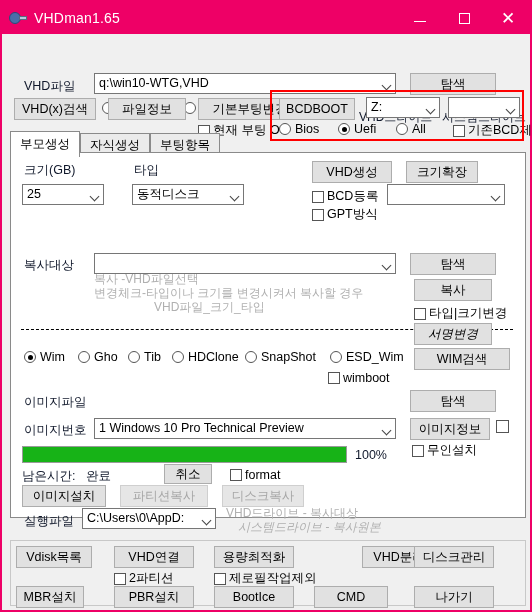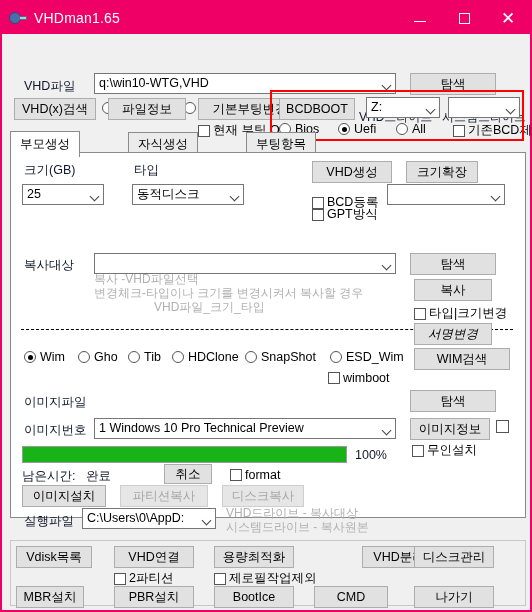--- a/index.html
+++ b/index.html
@@ -87,21 +87,21 @@
   .abs{position:absolute;}
 
   
   .top{position:relative;height:90px;}
   .hl-box{
     position:absolute;left:268px;top:88px;width:254px;height:51px;
     border:2px solid #ff0000;box-sizing:border-box;pointer-events:none;
   }
 
   
-  .tabstrip{position:absolute;left:8px;top:129px;display:flex;align-items:flex-start;gap:48px;}
+  .tabstrip{position:absolute;left:8px;top:129px;display:flex;align-items:center;}
   .tab{
     box-sizing:border-box;
     padding:3px 9px 3px 9px;font-size:12.5px;
     border:1px solid #8a8a8a;border-bottom:none;background:#ebebeb;
     position:relative;top:1px;
   }
   .tab.active{background:#ffffff;top:0;padding-top:4px;padding-bottom:4px;z-index:2;}
   .tabpanel{
     position:absolute;left:8px;top:150px;width:516px;height:366px;
     background:#ffffff;border:1px solid #8a8a8a;box-sizing:border-box;
@@ -203,21 +203,21 @@
   </div>
 
   <div class="abs lbl" style="left:22px;top:160px;">크기(GB)</div>
   <div class="abs lbl" style="left:132px;top:160px;">타입</div>
   <div class="abs combo" style="left:20px;top:182px;width:82px;">25</div>
   <div class="abs combo" style="left:130px;top:182px;width:112px;">동적디스크</div>
 
   <div class="abs btn" style="left:310px;top:159px;width:80px;">VHD생성</div>
   <div class="abs btn" style="left:404px;top:159px;width:72px;">크기확장</div>
 
-  <div class="abs cb" style="left:310px;top:192px;">
+  <div class="abs cb" style="left:310px;top:186px;">
     <span class="box"></span>
     <span>BCD등록</span>
   </div>
   <div class="abs combo" style="left:385px;top:182px;width:118px;"></div>
   <div class="abs cb" style="left:310px;top:204px;">
     <span class="box"></span>
     <span>GPT방식</span>
   </div>
 
   <div class="abs lbl" style="left:22px;top:255px;">복사대상</div>
@@ -290,21 +290,21 @@
     <span>format</span>
   </div>
 
   <div class="abs btn" style="left:20px;top:483px;width:84px;">이미지설치</div>
   <div class="abs btn disabled" style="left:118px;top:483px;width:88px;">파티션복사</div>
   <div class="abs btn disabled" style="left:220px;top:483px;width:82px;">디스크복사</div>
 
   <div class="abs lbl" style="left:22px;top:511px;">실행파일</div>
   <div class="abs combo" style="left:80px;top:506px;width:134px;">C:\Users\0\AppD:</div>
   <div class="abs hint" style="left:224px;top:504px;">VHD드라이브 - 복사대상</div>
-  <div class="abs hint" style="left:224px;top:518px;">시스템드라이브 - 복사원본</div>
+  <div class="abs hint" style="left:236px;top:518px;font-style:italic;">시스템드라이브 - 복사원본</div>
 
   <div class="bottom-wrap"></div>
 
   <div class="abs btn" style="left:14px;top:544px;width:76px;">Vdisk목록</div>
   <div class="abs btn" style="left:112px;top:544px;width:80px;">VHD연결</div>
   <div class="abs btn" style="left:212px;top:544px;width:80px;">용량최적화</div>
   <div class="abs btn" style="left:312px;top:544px;width:74px;margin-left:48px;">VHD분리</div>
   <div class="abs btn" style="left:412px;top:544px;width:80px;">디스크관리</div>
 
   <div class="abs cb" style="left:112px;top:568px;">

